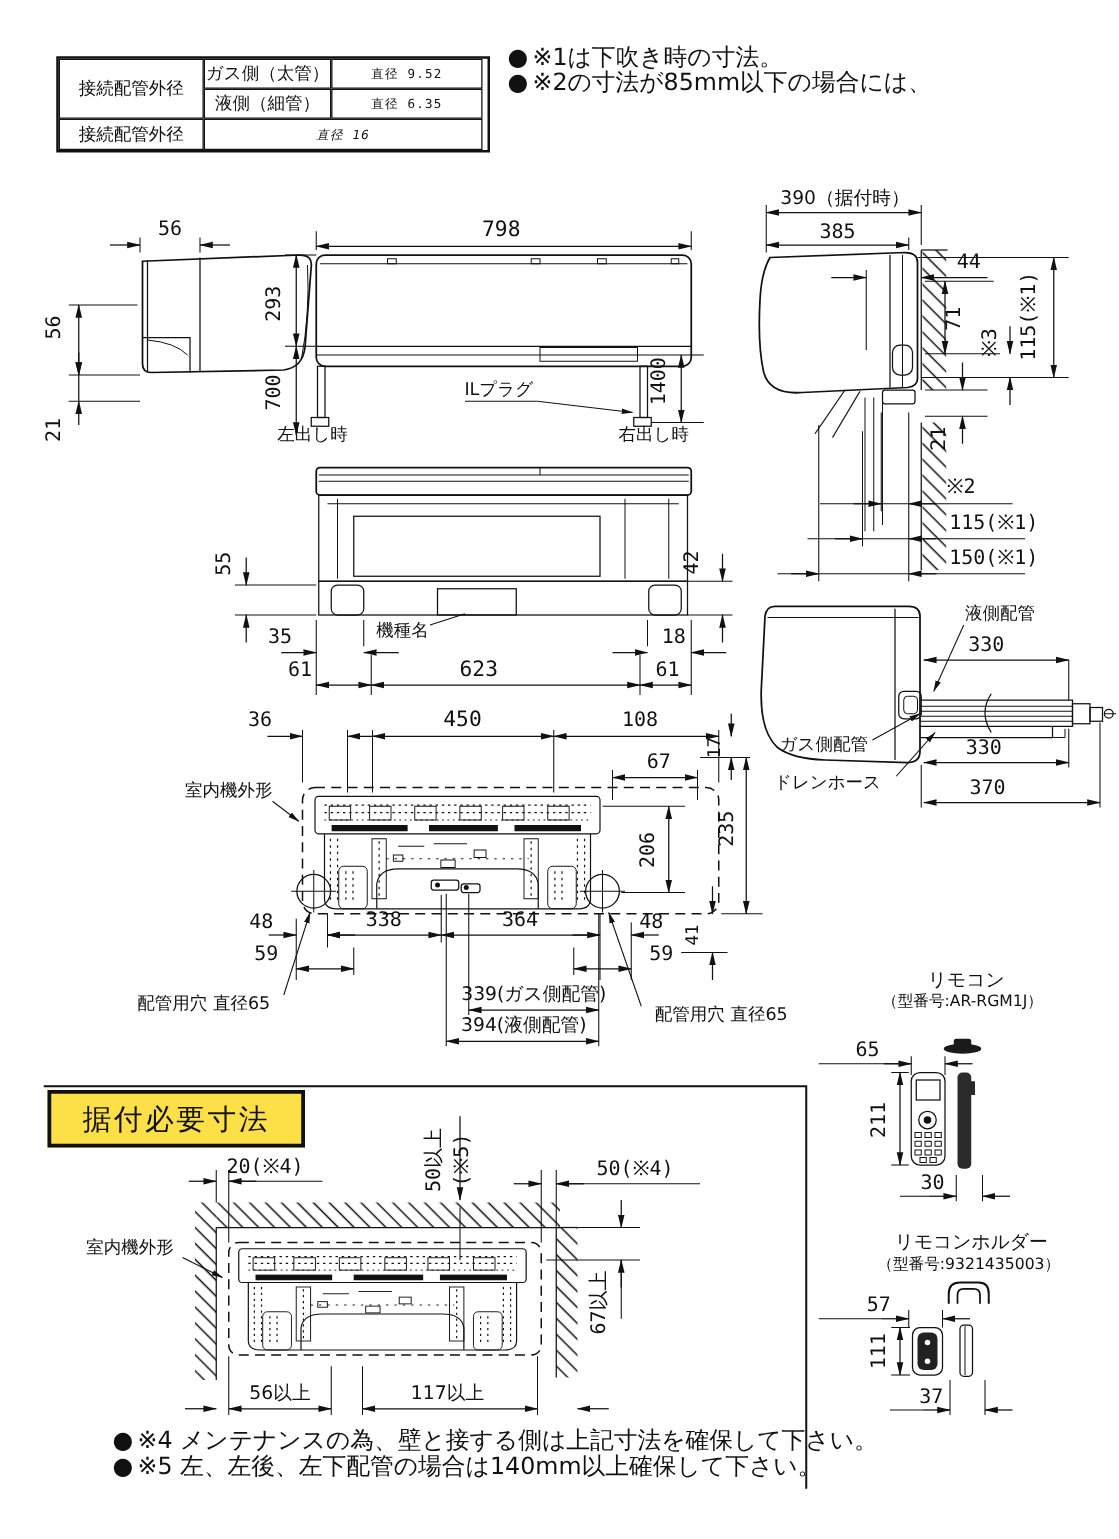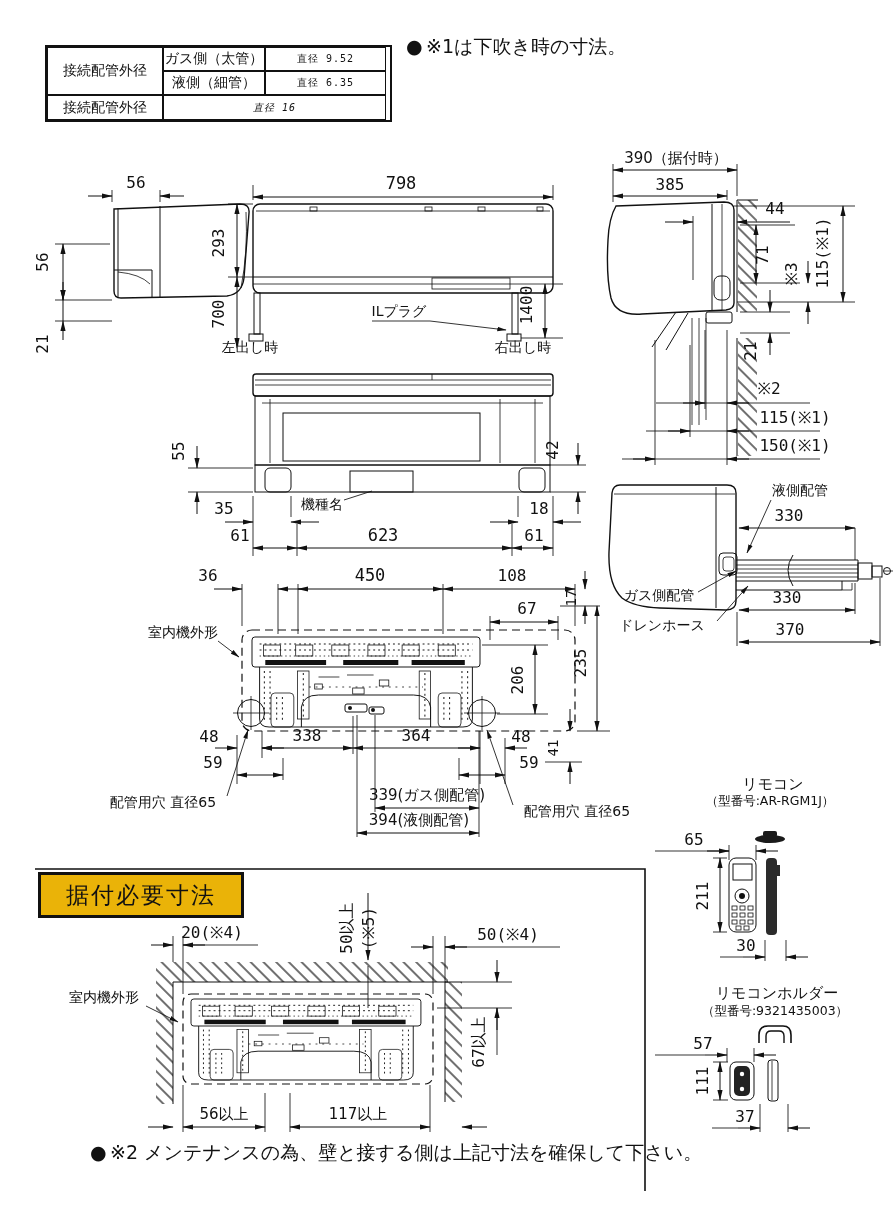--- a/index.html
+++ b/index.html
@@ -30,21 +30,21 @@
   #spec .w2{grid-column:span 2;font-style:italic;}
   
   .notes{position:absolute;font-size:19px;line-height:19.5px;white-space:nowrap;}
   #notesTop{left:406px;top:37px;}
   #notesBottom{left:90px;top:1142px;line-height:21px;}
   .nline .b{display:inline-block;width:20px;}
   .nline.cont{padding-left:20px;}
   
   #instTitle{position:absolute;left:38px;top:872px;width:200px;height:40px;border:3px solid #111;
              display:flex;align-items:center;justify-content:center;font-size:23px;letter-spacing:2px;
-             background:#eab308;}
+             background:#fde047;}
 </style>
 </head>
 <body>
 
 <div id="page">
 
 <svg width="895" height="1231" viewBox="0 0 895 1231">
 <defs>
   <marker id="arr" viewBox="0 0 10 6" refX="9.3" refY="3" markerWidth="11" markerHeight="7" orient="auto-start-reverse">
     <path d="M0,0.6 L10,3 L0,5.4 Z" fill="#111"></path>
@@ -496,21 +496,23 @@
   <div class="c">ガス側（太管）</div>
   <div class="c v">直径 9.52</div>
   <div class="c">液側（細管）</div>
   <div class="c v">直径 6.35</div>
   <div class="c">接続配管外径</div>
   <div class="c v w2">直径 16</div>
 </div>
 
 <div id="notesTop" class="notes">
   <div class="nline"><span class="b">●</span><span>※1は下吹き時の寸法。</span></div>
+  <div class="nline"><span class="b">●</span><span>※2の寸法が85mm以下の場合には、</span></div>
 </div>
 
 <div id="instTitle">据付必要寸法</div>
 
 <div id="notesBottom" class="notes">
-  <div class="nline"><span class="b">●</span><span>※2 メンテナンスの為、壁と接する側は上記寸法を確保して下さい。</span></div>
+  <div class="nline"><span class="b">●</span><span>※4 メンテナンスの為、壁と接する側は上記寸法を確保して下さい。</span></div>
+  <div class="nline"><span class="b">●</span><span>※5 左、左後、左下配管の場合は140mm以上確保して下さい。</span></div>
 </div>
 
 </div>
 
 </body></html>

